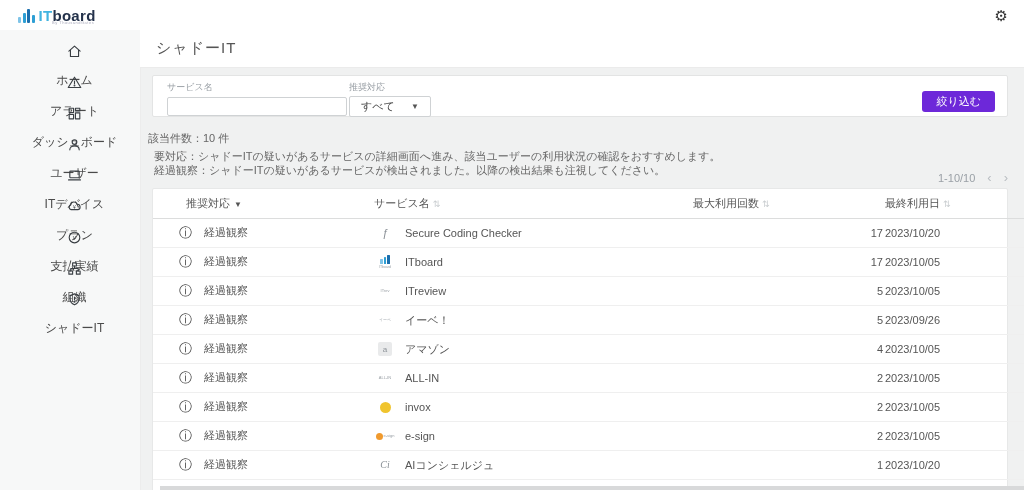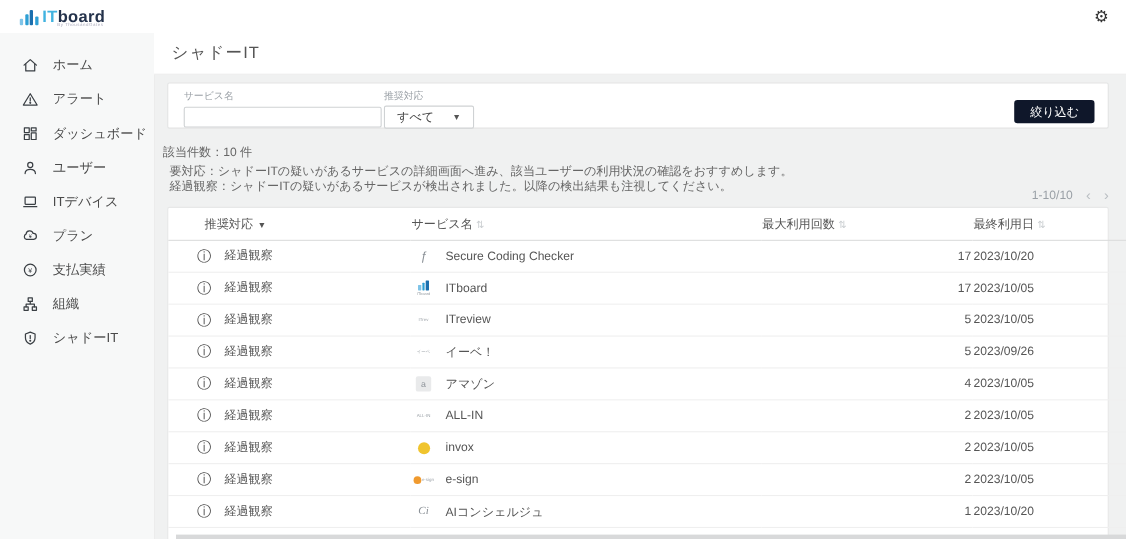--- a/index.html
+++ b/index.html
@@ -11,22 +11,22 @@
   .logo{display:flex;align-items:flex-end;gap:4px;margin-left:18px;}
   .logo .bars{display:flex;align-items:flex-end;gap:1.5px;height:14px;}
   .logo .bars i{display:block;width:3px;border-radius:1px;}
   .logo-text{font-size:15px;font-weight:bold;letter-spacing:.3px;line-height:1;}
   .logo-sub{position:absolute;left:52px;top:20px;font-size:4px;color:#aab;letter-spacing:.5px;}
   .gear{margin-left:auto;margin-right:16px;font-size:15px;color:#333;cursor:pointer;line-height:1;}
   
   .sidebar{position:absolute;left:0;top:30px;width:140px;height:460px;background:#f7f8f8;
            border-right:1px solid #ececec;}
   .sidebar ul{list-style:none;margin:14px 0 0 0;padding:0;}
-  .sidebar li{display:flex;align-items:center;gap:13px;height:31px;padding-left:20px;
-              font-size:12px;color:#4a4a4a;cursor:pointer;}
+  .sidebar li{display:flex;align-items:center;gap:13px;height:31px;padding-left:9px;
+              font-size:12px;color:#4a4a4a;cursor:pointer;flex-direction:column;}
   .sidebar .s-icon{width:15px;height:15px;color:#3a3f44;display:inline-flex;}
   .sidebar .s-icon svg{width:15px;height:15px;}
   
   .main{position:absolute;left:140px;top:30px;width:884px;height:460px;}
   .title-band{position:absolute;left:0;top:0;width:884px;height:37px;background:#fff;
               border-bottom:1px solid #ebebeb;display:flex;align-items:center;}
   .title-band h1{margin:0 0 0 16px;font-size:15px;font-weight:normal;color:#555;letter-spacing:1px;}
   .filter-card{position:absolute;left:12px;top:45px;width:854px;height:40px;background:#fff;
                border:1px solid #e3e4e4;border-radius:2px;}
   .f-label{font-size:9px;color:#9aa0a6;display:block;margin-bottom:2px;}
@@ -195,21 +195,21 @@
         <label class="f-label">サービス名</label>
         <input class="f-input" type="text" value="" style="">
       </div>
       <div class="f-group" style="left:196px;">
         <label class="f-label">推奨対応</label>
         <span class="f-select">
           <span>すべて</span>
           <span class="car">▼</span>
         </span>
       </div>
-      <button class="f-button" id="filter-btn" style="background: #0f172a;">絞り込む</button>
+      <button class="f-button" id="filter-btn" style="background: #6d28d9;">絞り込む</button>
     </div>
 
     <div class="count-line">該当件数：10 件</div>
     <div class="notices" id="notice-lines">
         <div>要対応：シャドーITの疑いがあるサービスの詳細画面へ進み、該当ユーザーの利用状況の確認をおすすめします。</div>
         <div>経過観察：シャドーITの疑いがあるサービスが検出されました。以降の検出結果も注視してください。</div>
       </div>
 
     <div class="paging">
       <span>1-10/10</span>

